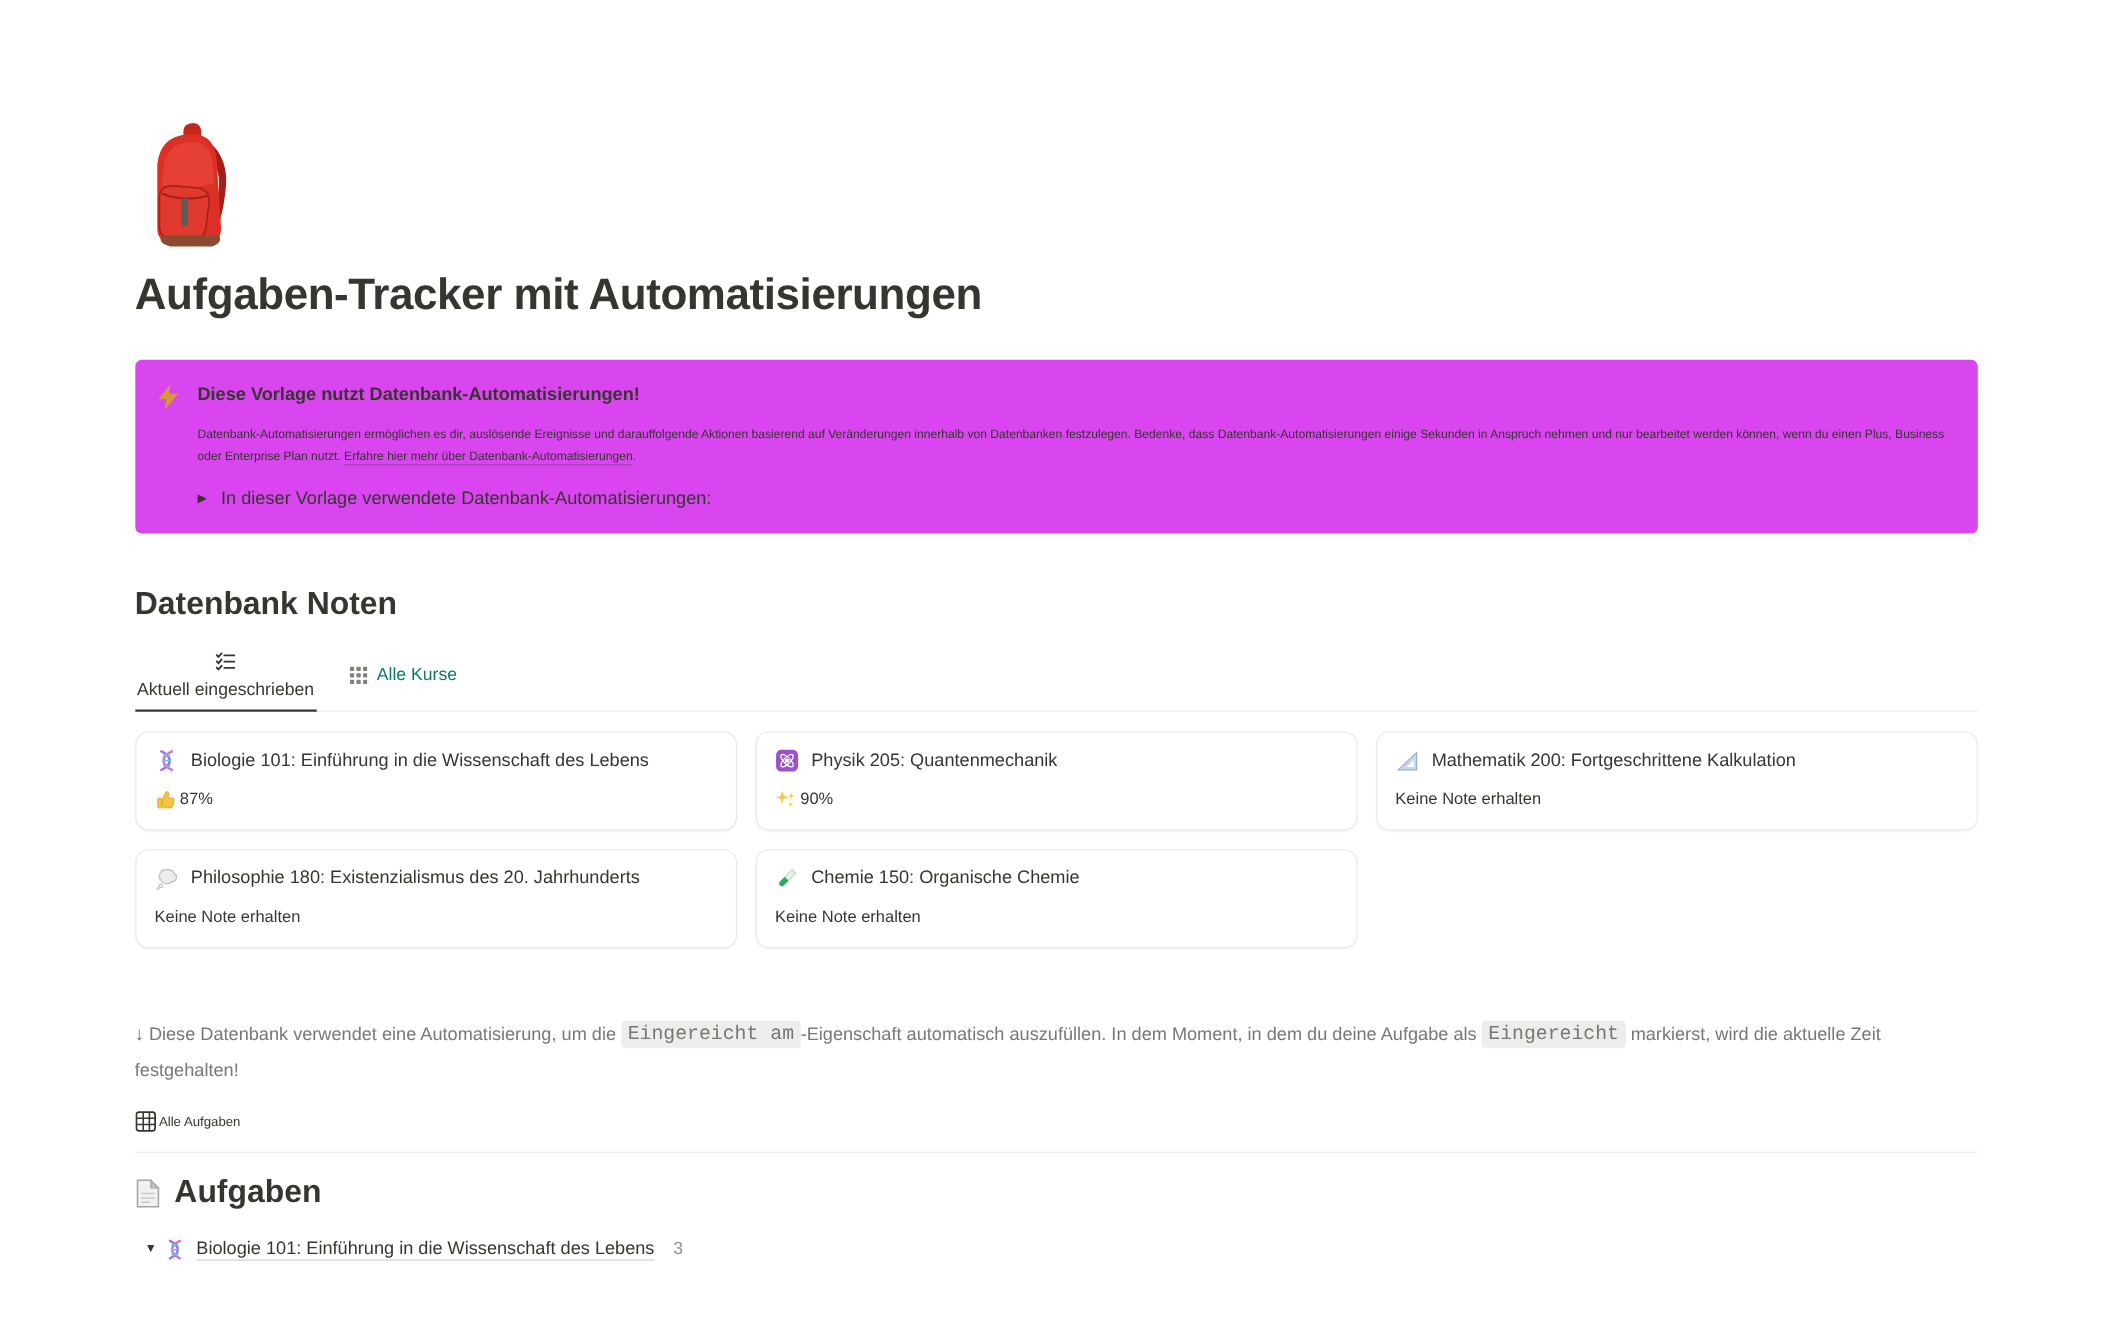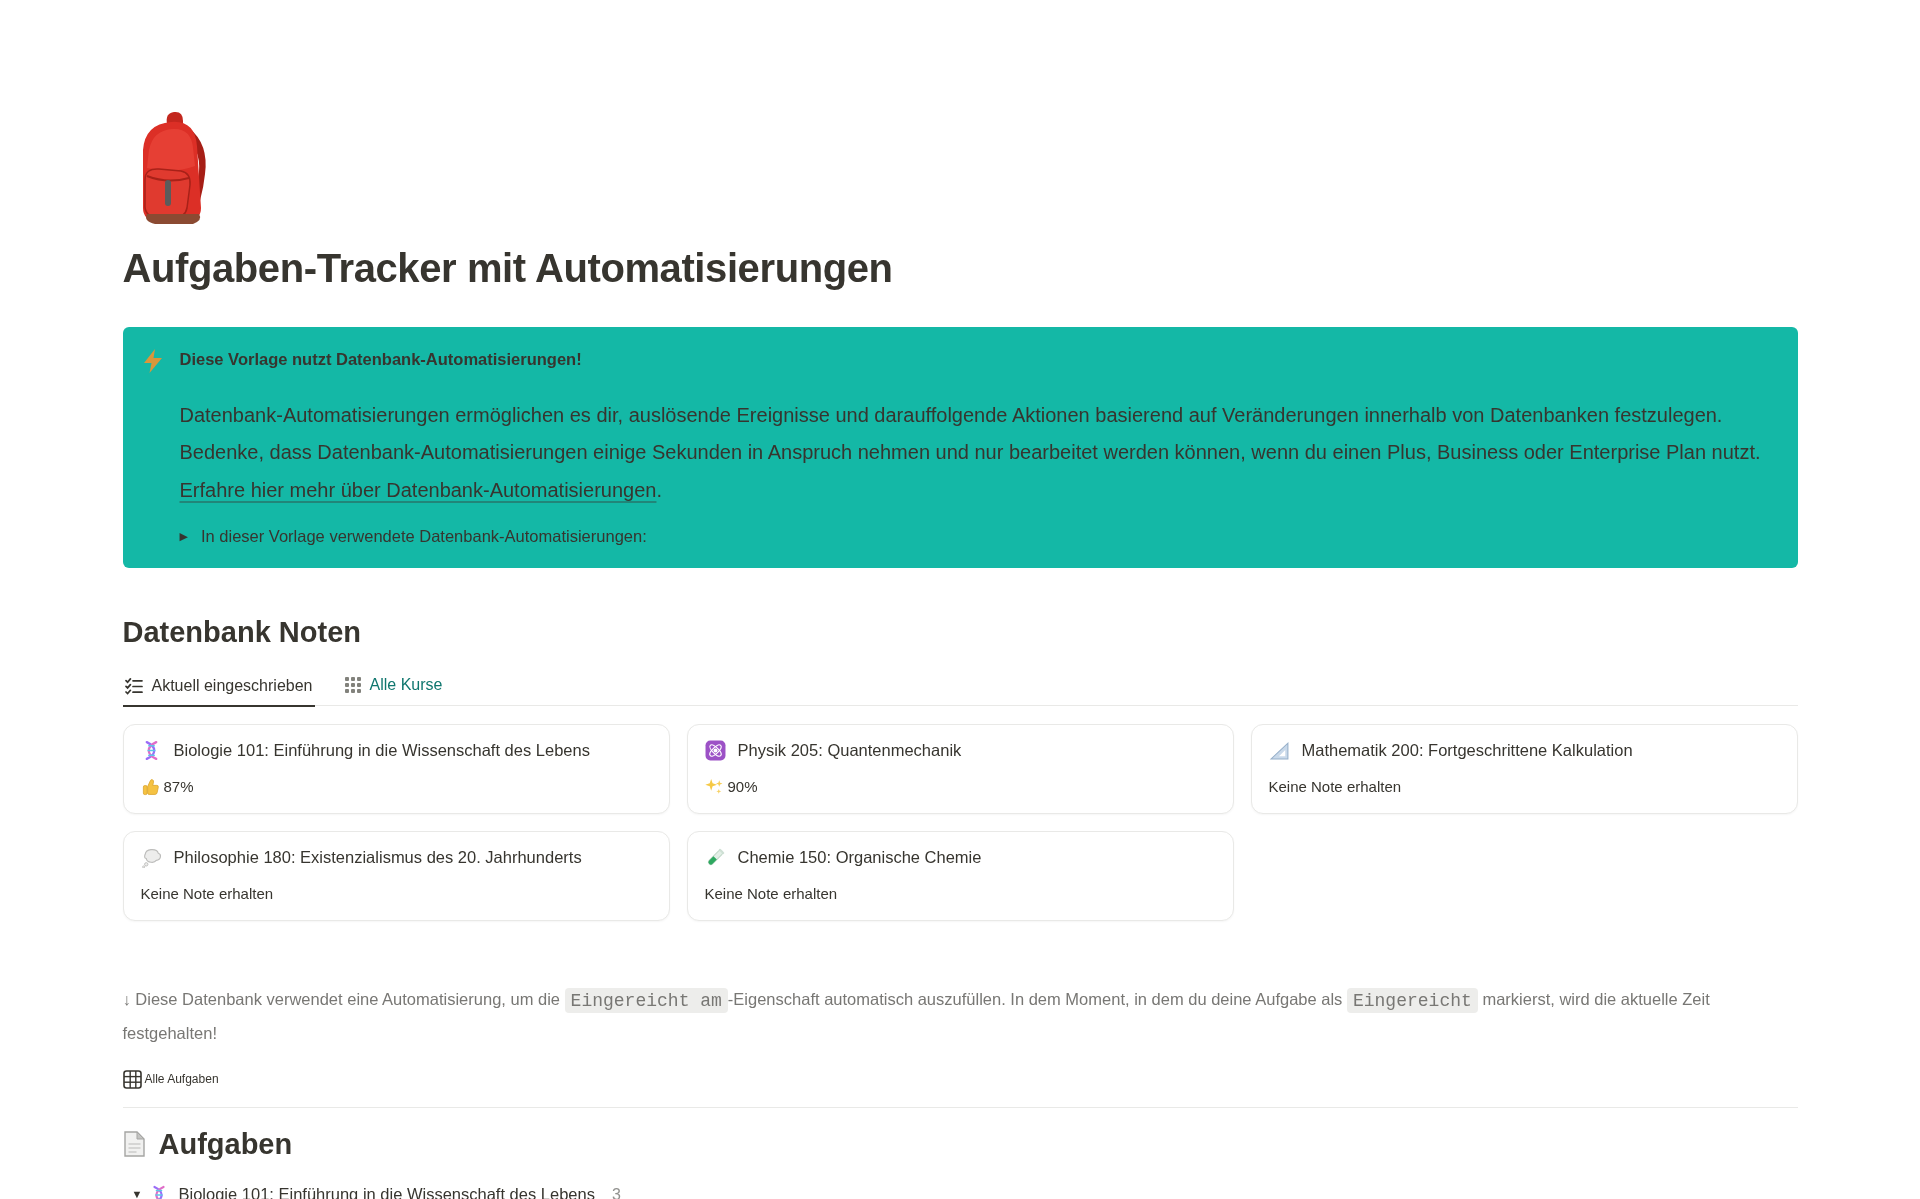--- a/index.html
+++ b/index.html
@@ -9,33 +9,33 @@
     background: #ffffff; color: #37352F;
     font-family: "Liberation Sans", "DejaVu Sans", sans-serif;
   }
   .container { width: 1675px; margin: 0 auto; padding-top: 110px; }
 
   
   .page-emoji { height: 120px; margin-left: 6px; }
   .page-title { font-size: 40px; font-weight: 700; letter-spacing: -0.4px; margin: 16px 0 0 0; }
 
   
-  .callout { margin-top: 36px; background: #14b8a6; border-radius: 6px; padding: 20px 24px 22px 18px; display: flex; gap: 15px; }
+  .callout { margin-top: 36px; background: #d946ef; border-radius: 6px; padding: 20px 24px 22px 18px; display: flex; gap: 15px; }
   .callout-icon { flex: 0 0 auto; padding-top: 1px; }
   .callout-heading { font-weight: 700; font-size: 16.5px; line-height: 1.55; }
-  .callout-body { margin-top: 24px; font-size: 20px; line-height: 1.88; max-width: 1600px; }
+  .callout-body { margin-top: 12px; font-size: 11px; line-height: 1.88; max-width: 1600px; }
   .callout-link { color: inherit; text-decoration: underline; text-decoration-color: rgba(55,53,47,0.38); text-underline-offset: 4px; cursor: pointer; }
   .callout-toggle { margin-top: 18px; display: flex; align-items: center; gap: 13px; font-size: 16.5px; cursor: pointer; }
   .tri { font-size: 11px; color: #37352F; line-height: 1; }
 
   
   .section-heading { font-size: 29px; font-weight: 700; margin: 48px 0 0 0; }
   .tabs { margin-top: 20px; display: flex; gap: 28px; border-bottom: 1px solid #E9E9E7; }
   .tab { display: flex; align-items: center; gap: 9px; padding: 7px 2px 11px 2px; font-size: 16px; color: #0f766e; cursor: pointer; }
-  .tab.active { color: #37352F; font-weight: 500; border-bottom: 2.5px solid #37352F; margin-bottom: -1.5px; padding-bottom: 8.5px; }
+  .tab.active { color: #37352F; font-weight: 500; border-bottom: 2.5px solid #37352F; margin-bottom: -1.5px; padding-bottom: 8.5px; flex-direction: column; }
   .tab .ticon { display: flex; align-items: center; }
 
   .cards { margin-top: 18px; display: grid; grid-template-columns: repeat(3, 1fr); gap: 17px; }
   .card { background: #fff; border: 1px solid #E9E9E7; border-radius: 12px; padding: 15px 18px 17px 17px; box-shadow: 0 1px 2px rgba(15,15,15,0.04); cursor: pointer; }
   .card-title { display: flex; align-items: center; gap: 12px; font-size: 16.5px; font-weight: 500; white-space: nowrap; }
   .card-grade { margin-top: 15px; font-size: 15px; display: flex; align-items: center; gap: 4px; min-height: 20px; }
 
   
   .caption { margin-top: 62px; color: #787774; font-size: 16.5px; line-height: 1.9; max-width: 1640px; }
   .code {

